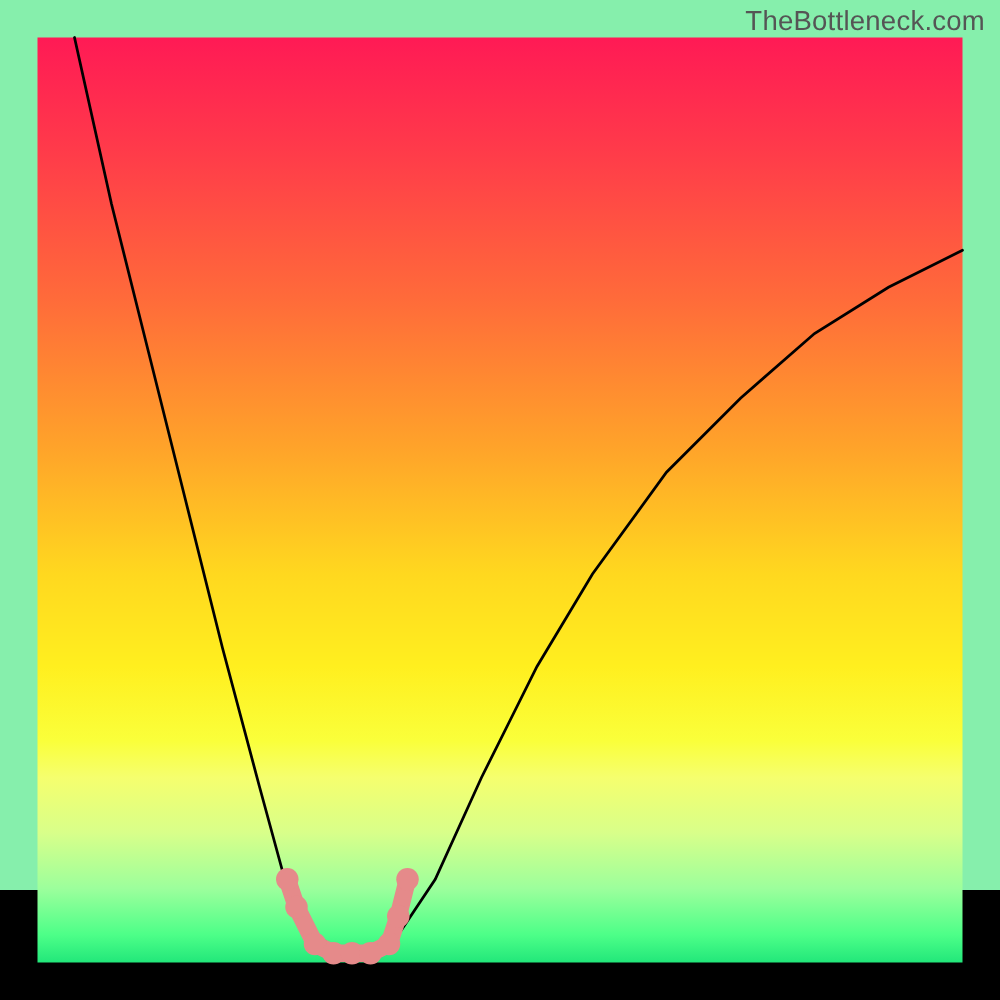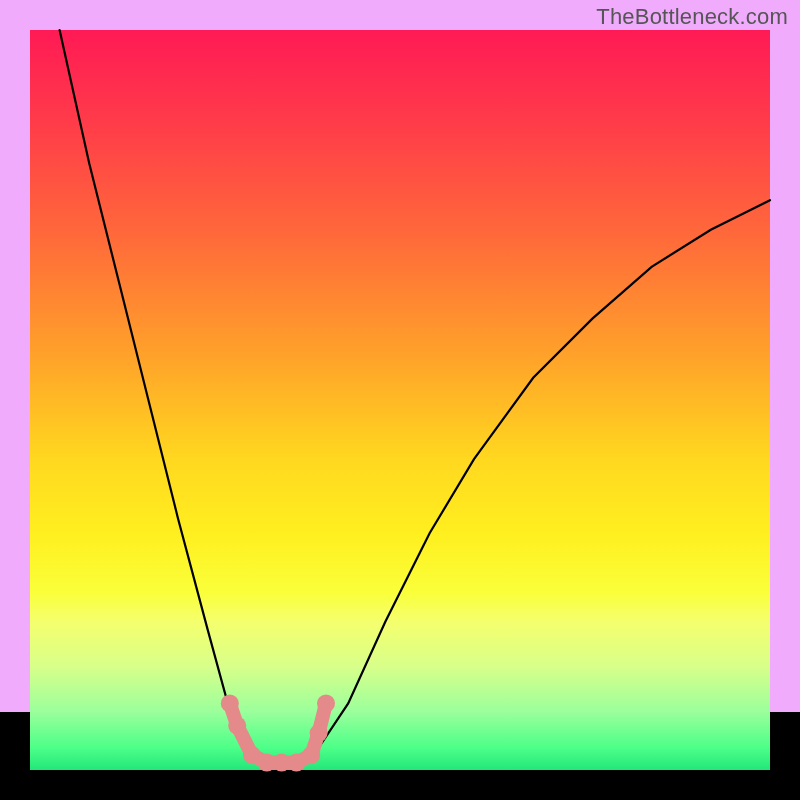--- a/index.html
+++ b/index.html
@@ -10,21 +10,21 @@
     overflow: hidden;
     background: #000;
     font-family: Arial, Helvetica, sans-serif;
   }
   .frame {
     position: absolute;
     left: 0;
     top: 0;
     width: 800px;
     height: 712px;
-    background: #f0abfc;
+    background: #86efac;
   }
   .plot-area {
     position: absolute;
     left: 30px;
     top: 30px;
     width: 740px;
     height: 740px;
     background: linear-gradient(to bottom,
       #ff1a55 0%,
       #ff3a4a 12%,

